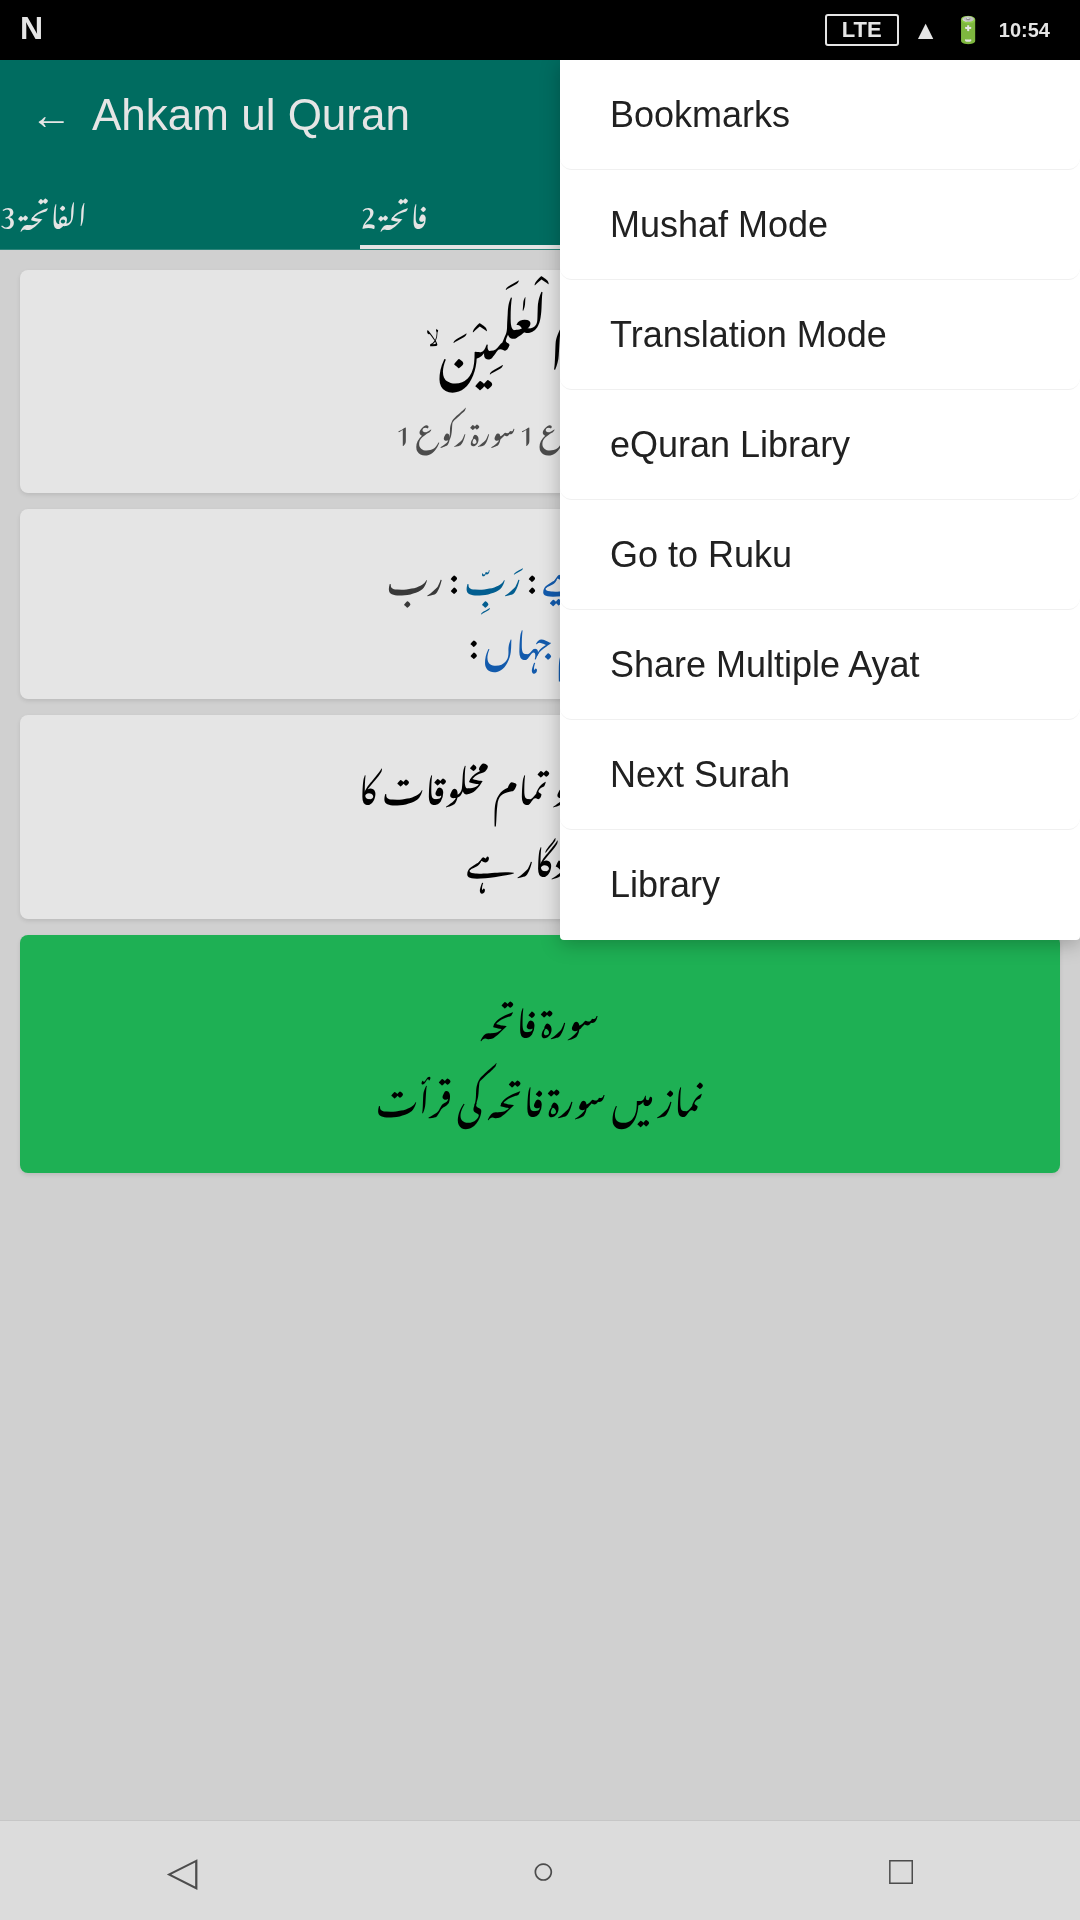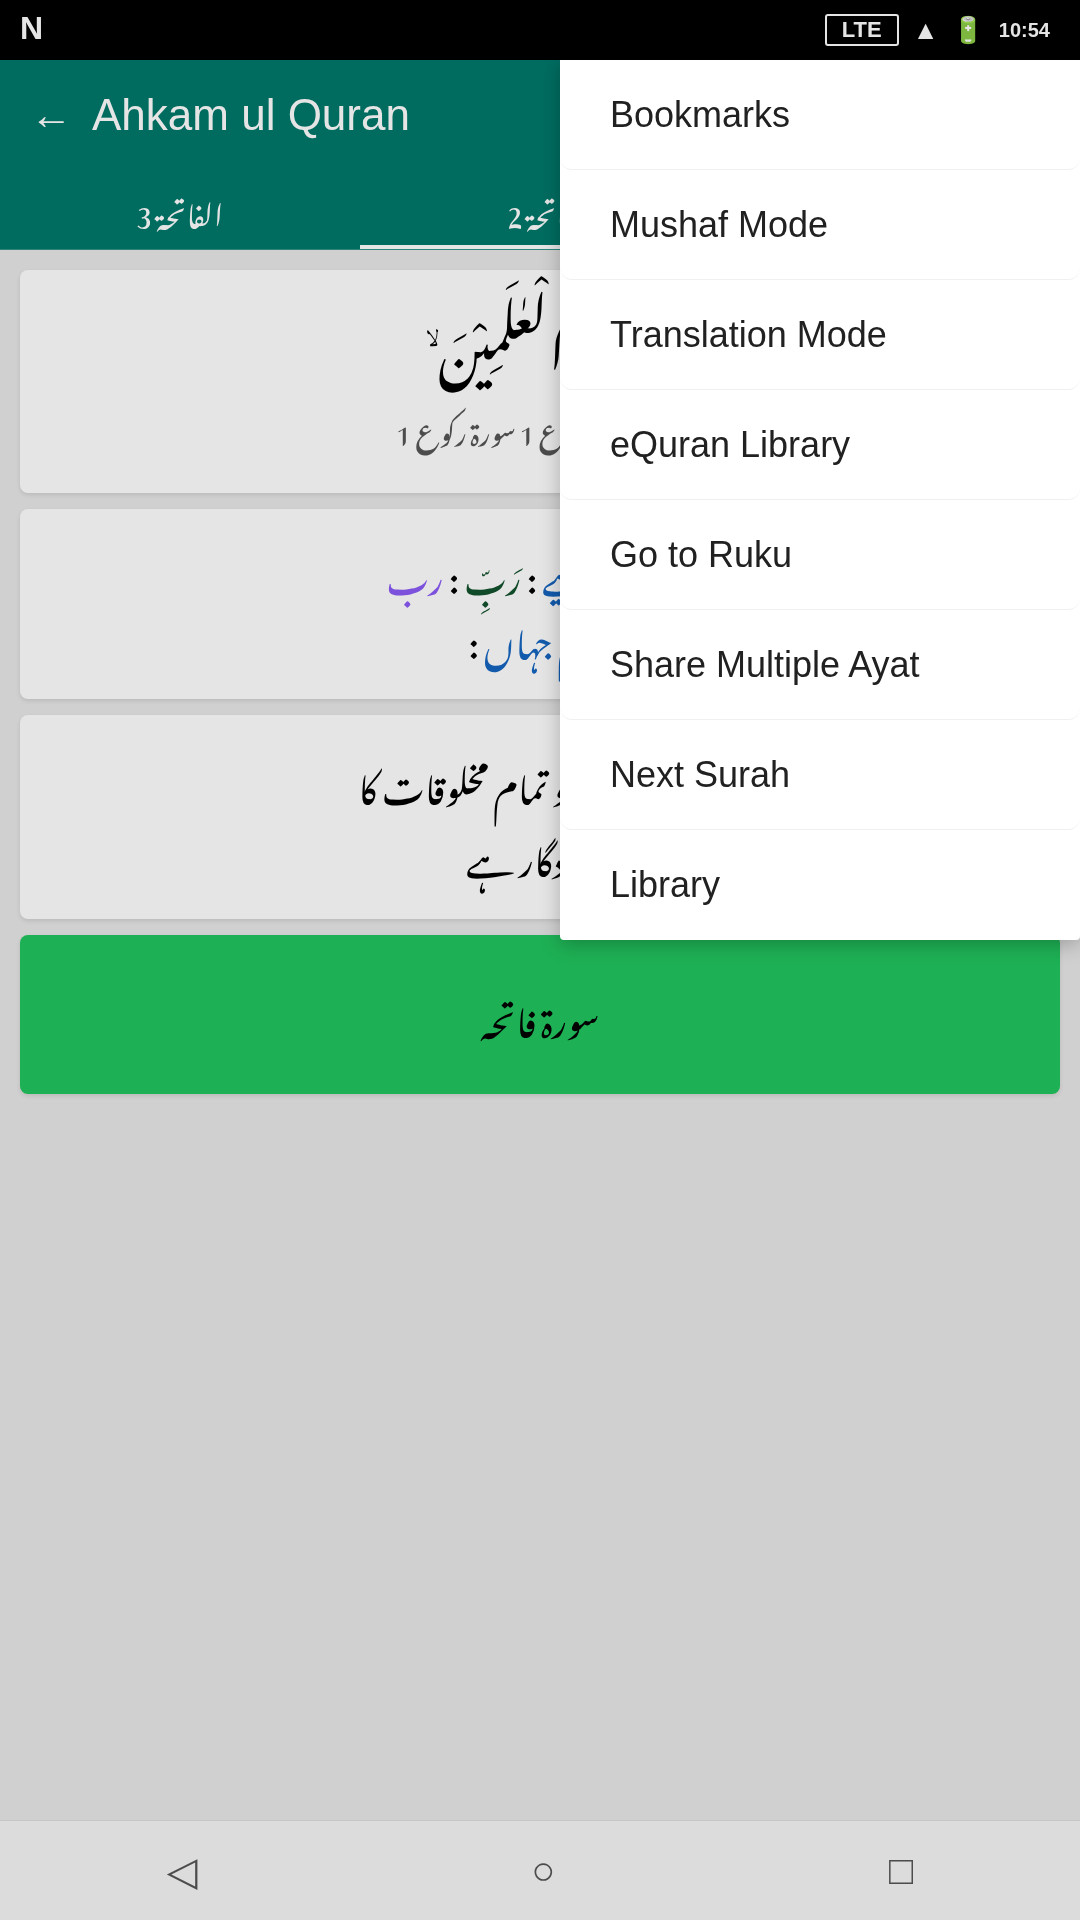--- a/index.html
+++ b/index.html
@@ -85,21 +85,20 @@
       height: 80px;
       background: #00796B;
       display: flex;
       align-items: stretch;
       border-bottom: 1px solid rgba(255,255,255,0.2);
     }
     .tab-item {
       flex: 1;
       display: flex;
       align-items: center;
-      justify-content: center;
       color: white;
       font-size: 30px;
       font-family: 'Noto Nastaliq Urdu', 'Arial Unicode MS', serif;
       cursor: pointer;
       position: relative;
     }
     .tab-item.active::after {
       content: '';
       position: absolute;
       bottom: 0;
@@ -270,34 +269,35 @@
 
 <div class="main-content">
 
   <div class="card">
     <div class="arabic-text">رَبِّ الْعٰلَمِيْنَ ۙ‏</div>
     <div class="reference-text">پارہ 1  پارہ رکوع 1   سورۃ رکوع 1</div>
   </div>
 
   <div class="card">
     <div class="translation-text">
-      <span style="color:#1565c0;">اللہ کے لیے</span> : <span style="color:#14532d;">رَبِّ</span> : <span style="color:#8b5cf6;">رب</span>
+      <span style="color:#1565c0;">اللہ کے لیے</span> : <span style="color:#0369a1;">رَبِّ</span> : <span style="color:#404040;">رب</span>
     </div>
     <div class="translation-text">
       <span style="color:#1565c0;">تمام جہاں</span> :
     </div>
   </div>
 
   <div class="card">
     <div class="urdu-text">سزاوار ہے جو تمام مخلوقات کا</div>
     <div class="urdu-text">پروردگار ہے</div>
   </div>
 
   <div class="long-card">
     <div class="long-urdu">سورۃ فاتحہ</div>
+    <div class="long-urdu">نماز میں سورۃ فاتحہ کی قرأت</div>
   </div>
 </div>
 
 <div class="nav-bar">
   <span class="nav-icon">◁</span>
   <span class="nav-icon">○</span>
   <span class="nav-icon">□</span>
 </div>
 
 <div class="dropdown-overlay">

